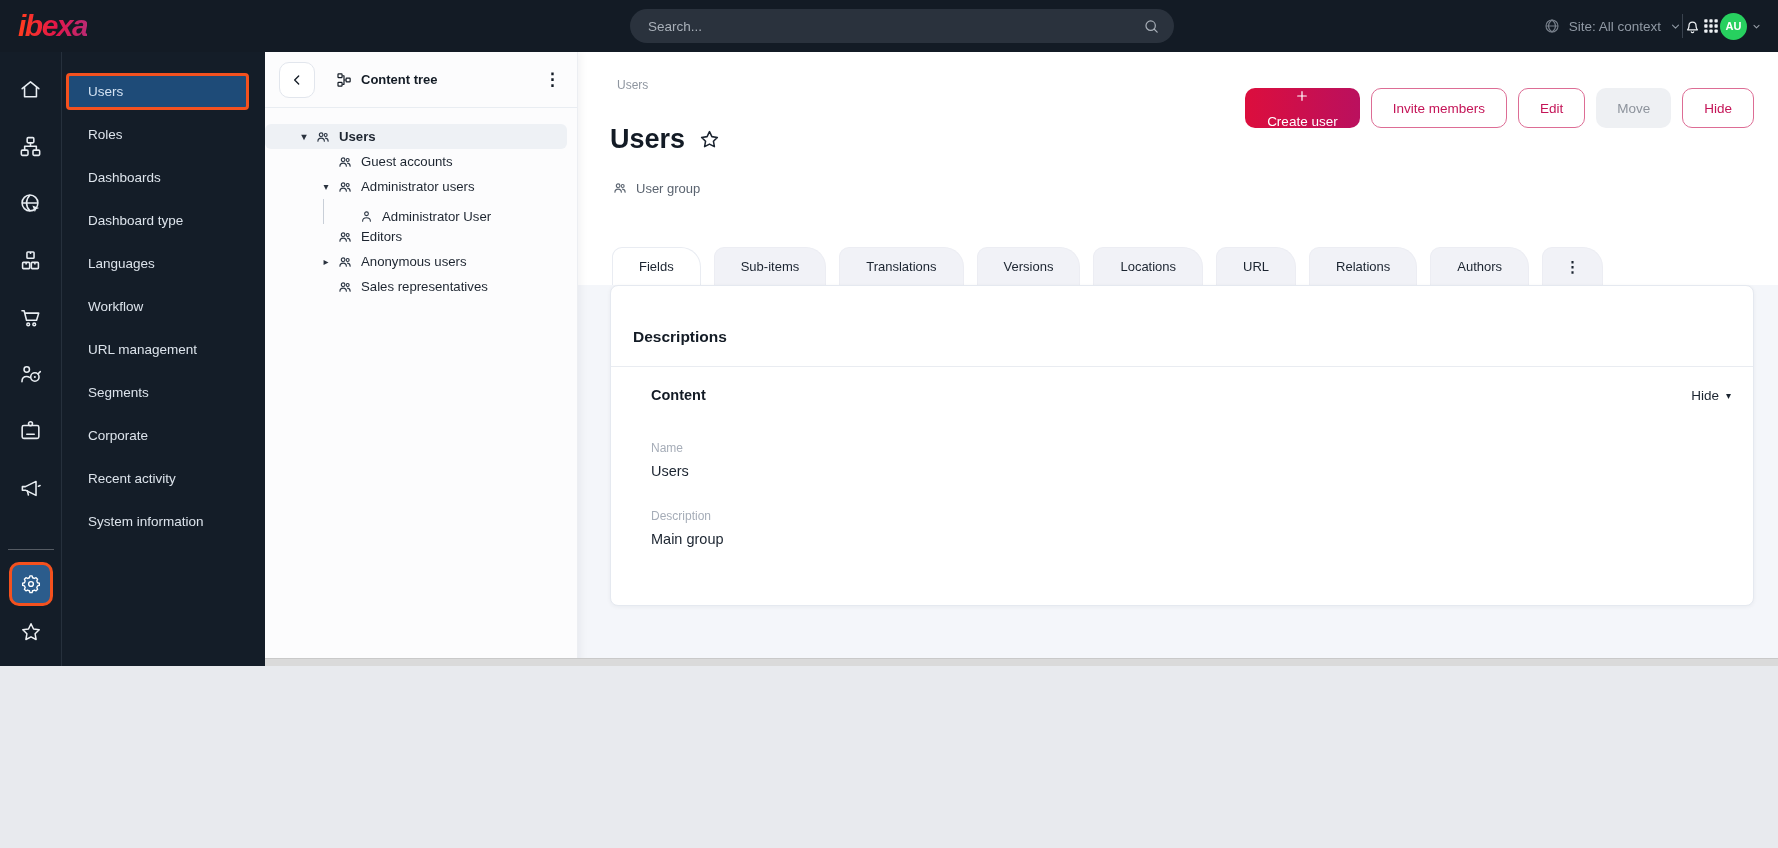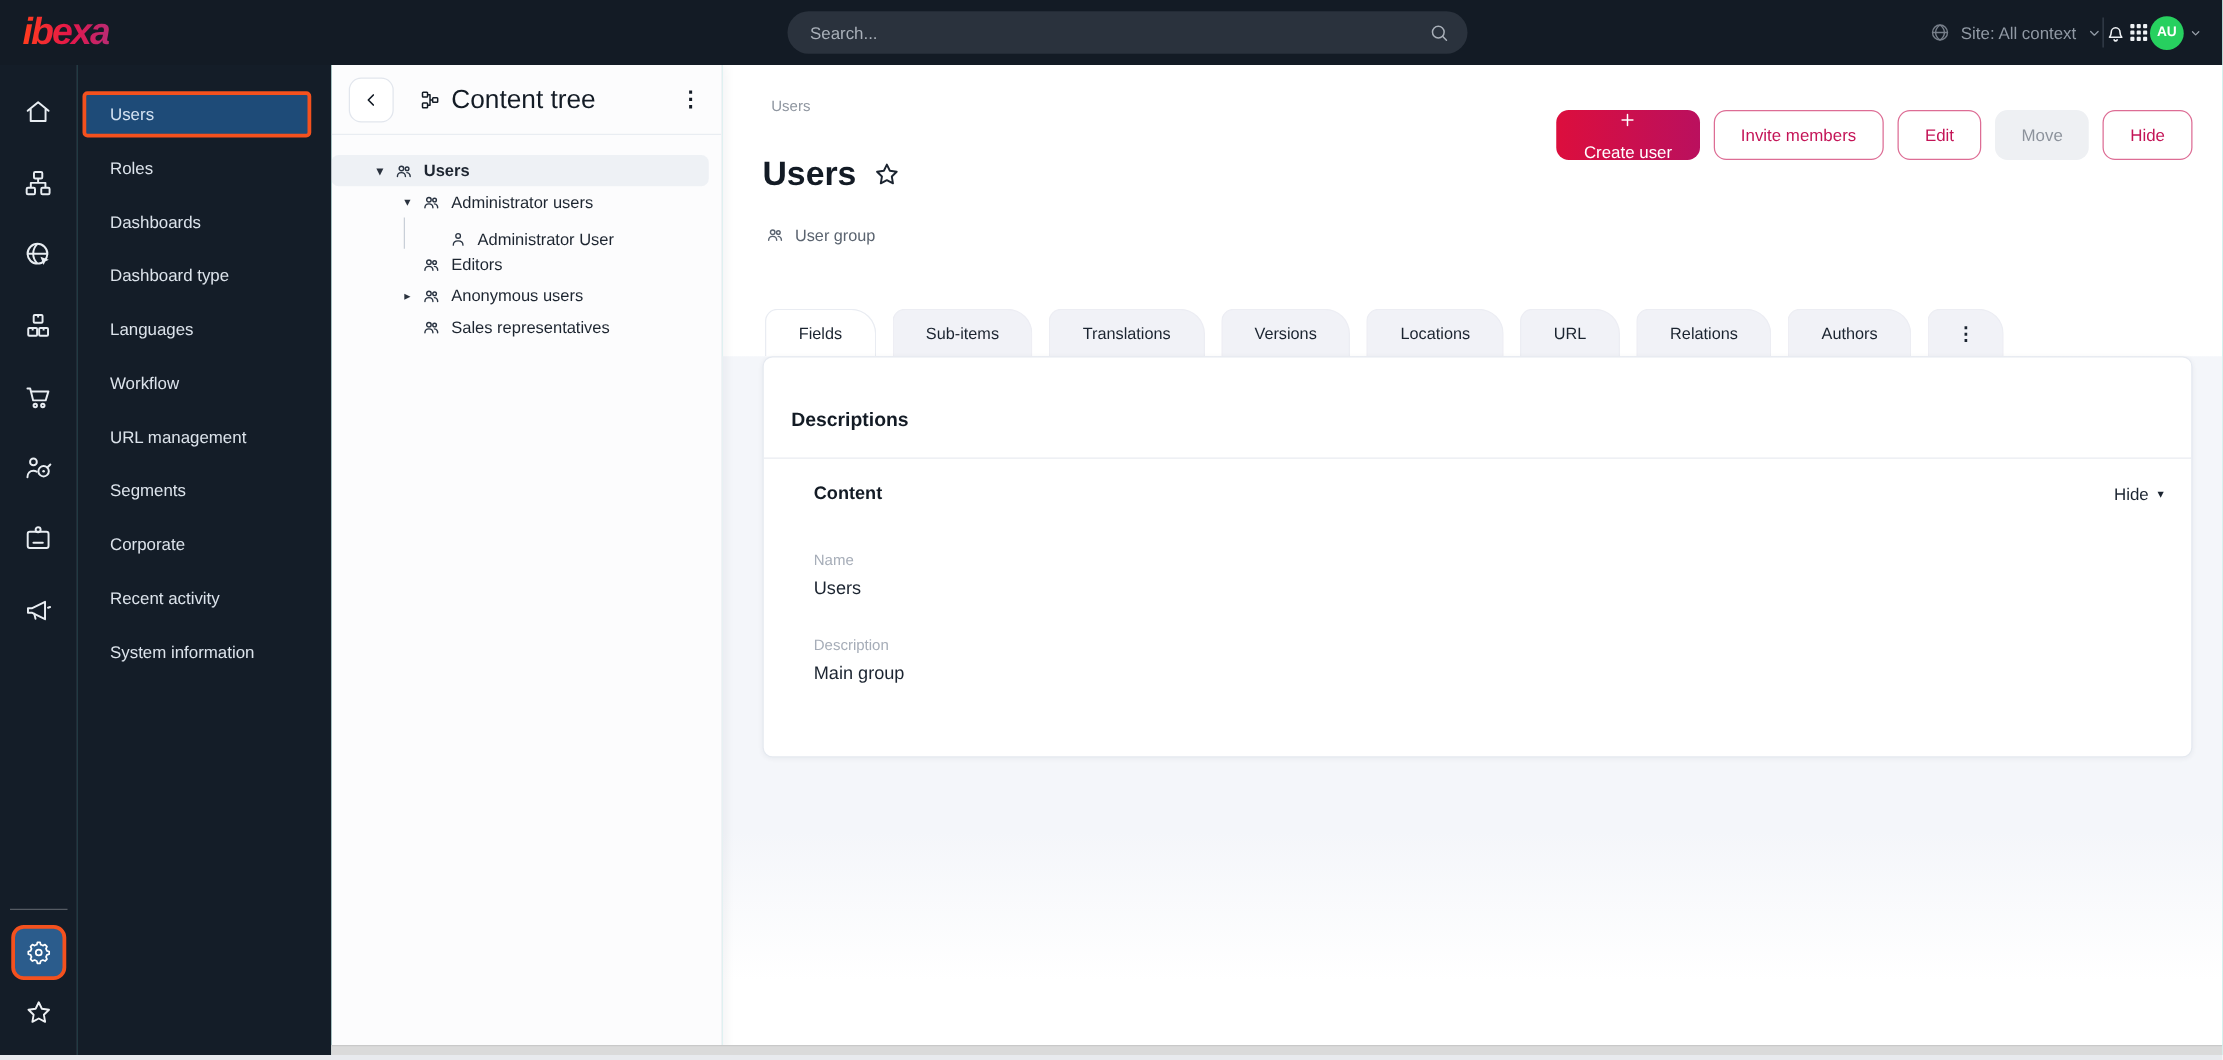--- a/index.html
+++ b/index.html
@@ -1,17 +1,17 @@
 <!DOCTYPE html>
 <html><head>
 <meta charset="utf-8">
 <style>
   * { box-sizing: border-box; margin: 0; padding: 0; }
   body { font-family: "Liberation Sans", sans-serif; background: #e8eaee; }
-  .screen { position: relative; width: 1778px; height: 844px; background: #5eead4; overflow: hidden; padding-left: 12px; }
+  .screen { position: relative; width: 1778px; height: 666px; background: #0ea5e9; overflow: hidden; padding-left: 12px; }
 
   
   .topbar { position: absolute; top: 0; left: 0; right: 0; height: 52px; background: #131b25; display: flex; align-items: center; z-index: 30; }
   .logo { margin-left: 18px; font-size: 30px; font-weight: 700; letter-spacing: -1.5px; background: linear-gradient(90deg, #ff3a21 5%, #e3174a 55%, #bb2a73 100%); -webkit-background-clip: text; background-clip: text; color: transparent; cursor: pointer; font-style: italic; }
   .searchbar { position: absolute; left: 630px; top: 9px; width: 544px; height: 34px; background: #2a323d; border-radius: 17px; display: flex; align-items: center; padding: 0 14px 0 18px; }
   .searchbar input { flex: 1; background: transparent; border: none; outline: none; color: #d4dae1; font-size: 13.5px; font-family: "Liberation Sans", sans-serif; }
   .searchbar input::placeholder { color: #a9b0b9; }
   .search-ic { color: #a9b0b9; display: flex; cursor: pointer; }
   .top-right { position: absolute; right: 16px; top: 0; height: 52px; display: flex; align-items: center; gap: 0; }
   .site-ctx { display: flex; align-items: center; gap: 8px; color: #9099a4; font-size: 13.5px; cursor: pointer; }
@@ -32,21 +32,21 @@
   
   .side { position: absolute; top: 52px; left: 62px; bottom: 0; width: 203px; background: #141d28; padding-top: 18px; z-index: 20; }
   .side-item { height: 43px; display: flex; align-items: center; padding-left: 26px; font-size: 13.5px; color: #dce3eb; cursor: pointer; white-space: nowrap; }
   .side-item.selected { height: 37px; margin: 3px 16px 3px 4px; padding-left: 19px; background: #1e4b78; border: 3px solid #f4511e; border-radius: 4px; color: #d3e2f2; }
 
   
   .tree-panel { position: absolute; top: 52px; left: 265px; bottom: 0; width: 313px; background: #fcfcfd; border-right: 1px solid #eceef2; box-shadow: 3px 0 8px rgba(19,27,38,.05); z-index: 10; }
   .tree-head { height: 56px; display: flex; align-items: center; padding: 0 16px 0 14px; border-bottom: 1px solid #e9edf2; }
   .back-btn { width: 36px; height: 36px; border: 1px solid #e2e6ed; border-radius: 10px; background: #fff; display: flex; align-items: center; justify-content: center; color: #131b25; cursor: pointer; }
   .tree-ic { margin-left: 20px; color: #131b25; display: flex; }
-  .tree-title { margin-left: 8px; font-size: 21px; font-weight: 400; color: #131b25; }
+  .tree-title { margin-left: 8px; font-size: 13px; font-weight: 700; color: #131b25; }
   .kebab { margin-left: auto; font-size: 17px; font-weight: 700; color: #131b25; cursor: pointer; line-height: 1; }
   .tree-body { padding: 16px 10px 0 0; }
   .tree-row { display: flex; align-items: center; height: 25px; font-size: 13.2px; color: #1d2530; cursor: pointer; }
   .tree-row.selected { background: #eef1f5; border-radius: 6px; font-weight: 700; }
   .tree-row.d0 { padding-left: 28px; }
   .tree-row.d1 { padding-left: 50px; }
   .tree-row.d2 { padding-left: 58px; align-items: flex-end; }
   .t-caret { width: 22px; display: flex; justify-content: center; font-size: 10px; color: #2a323e; flex: 0 0 auto; }
   .t-guide { width: 36px; height: 25px; border-left: 1px solid #c9cfd8; flex: 0 0 auto; }
   .t-icon { display: flex; color: #2a3442; margin-right: 8px; flex: 0 0 auto; }
@@ -264,20 +264,32 @@
             <svg width="16" height="16" viewBox="0 0 24 24" fill="none" stroke="currentColor" stroke-width="1.7" stroke-linecap="round">
               <circle cx="9.2" cy="8.6" r="2.7"></circle>
               <path d="M4.4 18.4c0-3 2.1-4.8 4.8-4.8s4.8 1.8 4.8 4.8"></path>
               <circle cx="16" cy="9" r="2.2"></circle>
               <path d="M15.8 13.7c2.4.3 3.9 2 3.9 4.7"></path>
             </svg>
           </span>
         <span>Users</span>
       </div>
       <div class="tree-row d1">
+        <span class="t-caret"></span>
+        <span class="t-icon">
+            <svg width="16" height="16" viewBox="0 0 24 24" fill="none" stroke="currentColor" stroke-width="1.7" stroke-linecap="round">
+              <circle cx="9.2" cy="8.6" r="2.7"></circle>
+              <path d="M4.4 18.4c0-3 2.1-4.8 4.8-4.8s4.8 1.8 4.8 4.8"></path>
+              <circle cx="16" cy="9" r="2.2"></circle>
+              <path d="M15.8 13.7c2.4.3 3.9 2 3.9 4.7"></path>
+            </svg>
+          </span>
+        <span>Guest accounts</span>
+      </div>
+      <div class="tree-row d1">
         <span class="t-caret">▾</span>
         <span class="t-icon">
             <svg width="16" height="16" viewBox="0 0 24 24" fill="none" stroke="currentColor" stroke-width="1.7" stroke-linecap="round">
               <circle cx="9.2" cy="8.6" r="2.7"></circle>
               <path d="M4.4 18.4c0-3 2.1-4.8 4.8-4.8s4.8 1.8 4.8 4.8"></path>
               <circle cx="16" cy="9" r="2.2"></circle>
               <path d="M15.8 13.7c2.4.3 3.9 2 3.9 4.7"></path>
             </svg>
           </span>
         <span>Administrator users</span>

